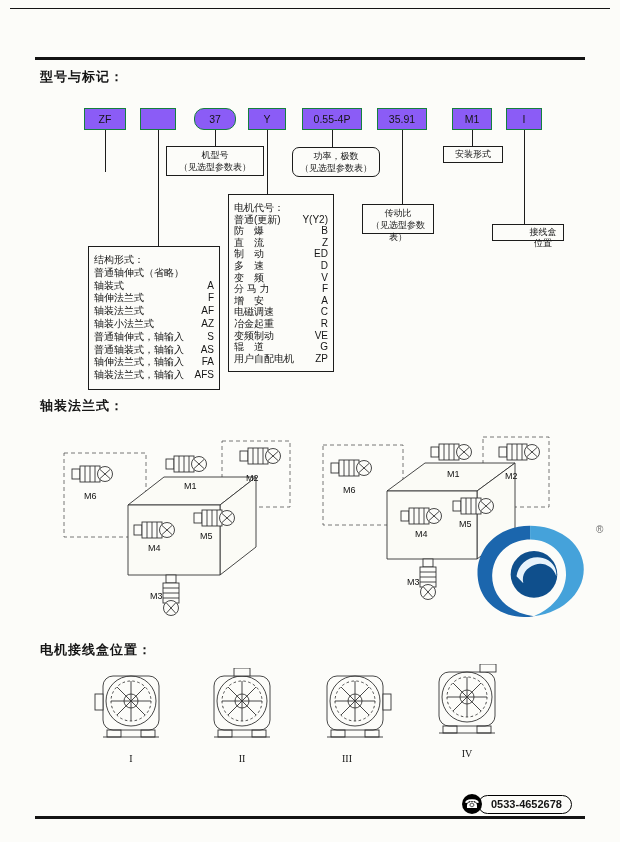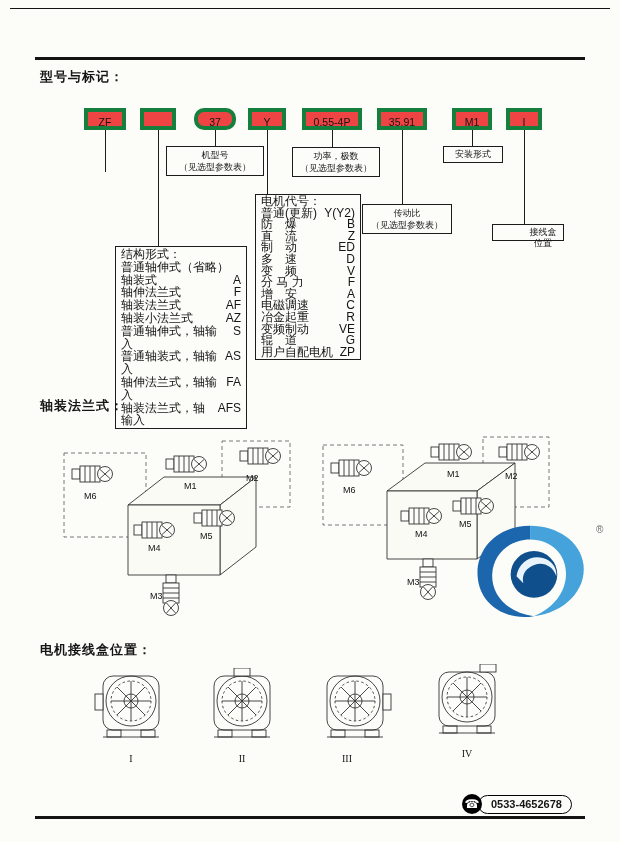--- a/index.html
+++ b/index.html
@@ -1,24 +1,24 @@
 <!DOCTYPE html>
 <html><head>
 <meta charset="utf-8">
 <style>
   * { margin:0; padding:0; box-sizing:border-box; }
   html,body { width:620px; height:842px; }
   body { background:#d9d9d9; font-family:"Liberation Sans", sans-serif; }
   .page { position:absolute; left:0; top:0; width:620px; height:842px; background:#fcfcf9; color:#151515; overflow:hidden; }
   .hr { position:absolute; background:#141414; }
   .sec-title { position:absolute; font-size:13px; font-weight:bold; letter-spacing:1px; }
-  .code-box { position:absolute; height:22px; border:4px solid #15803d; background:#ef4444; text-align:center; font-size:10.5px; line-height:20px; }
+  .code-box { position:absolute; height:22px; border:1px solid #15803d; background:#8b5cf6; text-align:center; font-size:10.5px; line-height:20px; }
   .vline { position:absolute; width:1px; background:#1c1c1c; }
   .callout { position:absolute; border:1px solid #1c1c1c; background:#fcfcf9; font-size:9px; line-height:1.35; text-align:center; white-space:pre-line; padding:2px 3px; }
-  .list-box { position:absolute; border:1px solid #1c1c1c; background:#fcfcf9; font-size:12px; text-align:left; padding:1px 5px;margin-left:27px; }
+  .list-box { position:absolute; border:1px solid #1c1c1c; background:#fcfcf9; font-size:10px; text-align:left; padding:7px 5px; }
   .list-title { line-height:12px; }
   .list-row { display:flex; justify-content:space-between; }
   .list-row .code { padding-left:6px; white-space:nowrap; }
   .motor-list .list-row, .motor-list .list-title { line-height:11.6px; }
   .struct-list .list-row, .struct-list .list-title { line-height:12.8px; }
   svg.diagram, svg.fan { position:absolute; }
   svg text { font-family:"Liberation Sans", sans-serif; font-size:9px; fill:#111; }
   .fan-label { position:absolute; width:74px; text-align:center; font-family:"Liberation Serif", serif; font-size:10px; }
   .watermark-brand { position:absolute; font-family:"Liberation Serif", serif; font-weight:bold; font-size:44px; color:#7f7f7f; letter-spacing:12px; }
   .reg-mark { position:absolute; font-size:10px; color:#6d6d6d; }
@@ -51,23 +51,23 @@
   <div class="vline" style="left:158px; top:130px; height:116px;"></div>
   <div class="vline" style="left:215px; top:130px; height:16px;"></div>
   <div class="vline" style="left:267px; top:130px; height:64px;"></div>
   <div class="vline" style="left:332px; top:130px; height:17px;"></div>
   <div class="vline" style="left:402px; top:130px; height:74px;"></div>
   <div class="vline" style="left:472px; top:130px; height:16px;"></div>
   <div class="vline" style="left:524px; top:130px; height:94px;"></div>
 
   <div class="callout" style="left:166px; top:146px; width:98px;  height:30px;">机型号
 （见选型参数表）</div>
-  <div class="callout" style="left:292px; top:147px; width:88px;  height:30px;">功率，极数
+  <div class="callout" style="left:292px; top:147px; width:88px;  height:30px;border-radius:7px;">功率，极数
 （见选型参数表）</div>
-  <div class="callout" style="left:362px; top:204px; width:90px;  height:30px;font-family:Liberation Serif, serif;">传动比
+  <div class="callout" style="left:362px; top:204px; width:72px;  height:30px;font-family:Liberation Serif, serif;">传动比
 （见选型参数表）</div>
   <div class="callout" style="left:443px; top:146px; width:60px;  height:17px; line-height:11px;">安装形式</div>
   <div class="callout" style="left:492px; top:224px; width:72px;  height:17px; line-height:11px;padding-left:33px;">接线盒位置</div>
 
   <div class="list-box struct-list" style="left:88px; top:246px; width:132px;">
     <div class="list-title">结构形式：</div>
     <div>
 
         <div class="list-row">
           <span class="lab">普通轴伸式（省略）</span>

